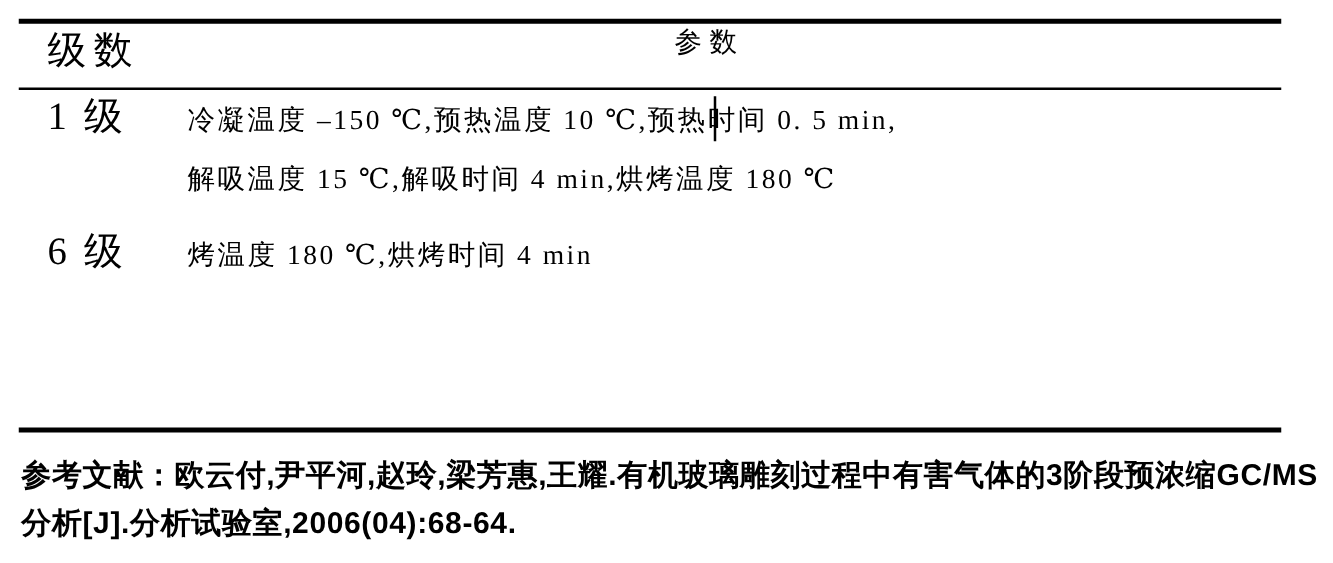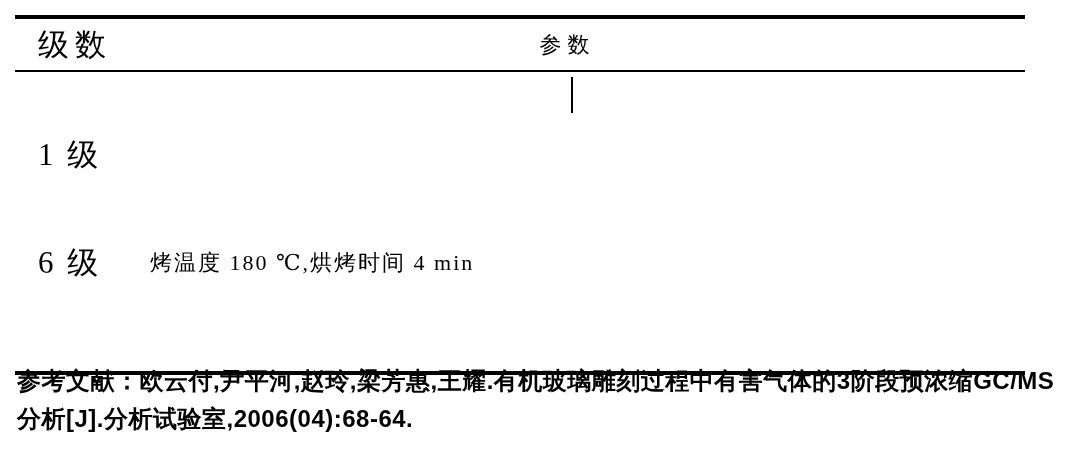--- a/index.html
+++ b/index.html
@@ -16,23 +16,23 @@
     overflow: hidden;
   }
   .ptable {
     position: absolute;
     left: 15px; top: 15px;
     width: 1010px;
   }
   .rule { width: 100%; background: #000000; }
   .rule.thick { height: 4px; }
   .rule.thin { height: 2px; }
-  .trow { display: flex; align-items: center; }
+  .trow { display: flex; align-items: flex-start; }
   .trow.header { height: 51px; }
-  .trow.r1 { height: 108px; margin-top: 29px; }
+  .trow.r1 { height: 108px; }
   .trow.r2 { height: 107px; }
   .trow.r3 { height: 55px; }
   .level-col {
     width: 135px;
     padding-left: 23px;
     flex: 0 0 135px;
     font-size: 31px;
     letter-spacing: 3px;
     white-space: nowrap;
   }
@@ -79,20 +79,24 @@
 
     <div class="trow header">
       <div class="level-col">级数</div>
       <div class="params-col">参数</div>
     </div>
 
     <div class="rule thin"></div>
 
     <div class="trow r1">
       <div class="level-col">1 级</div>
+      <div class="params-col">
+        <div class="pline">冷凝温度 –150 ℃,预热温度 10 ℃,预热时间 0. 5 min,</div>
+        <div class="pline">解吸温度 15 ℃,解吸时间 4 min,烘烤温度 180 ℃</div>
+      </div>
     </div>
 
     <div class="trow r2">
       <div class="level-col">6 级</div>
       <div class="params-col">
         <div class="pline">烤温度 180 ℃,烘烤时间 4 min</div>
       </div>
     </div>
 
     <div class="trow r3">

